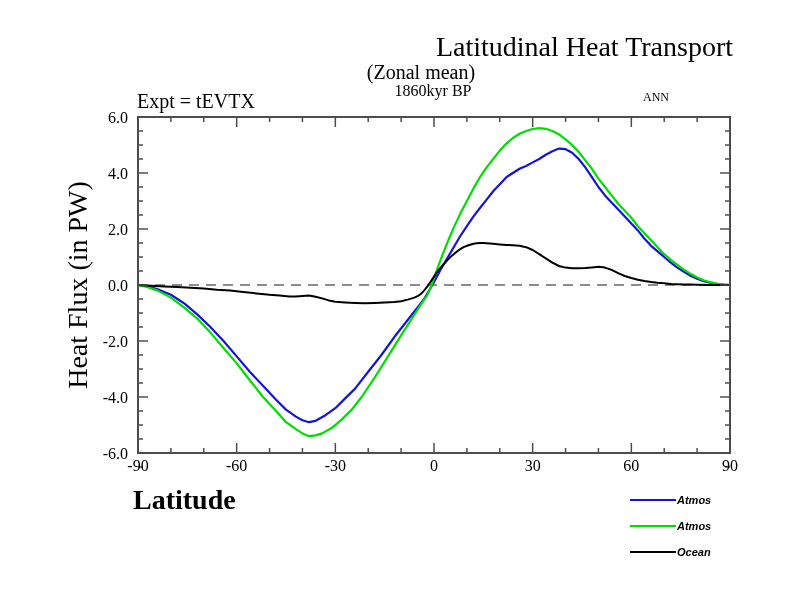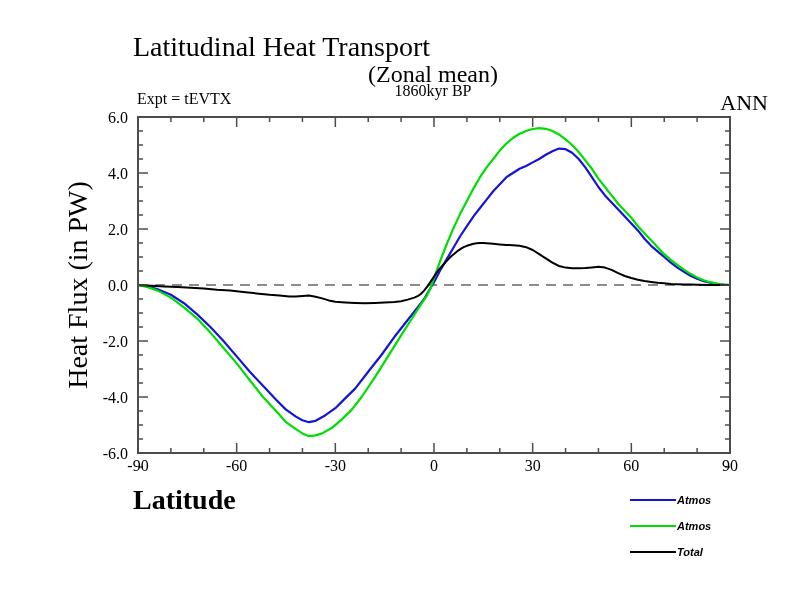--- a/index.html
+++ b/index.html
@@ -1,23 +1,23 @@
 <!DOCTYPE html>
 <html><head>
 <meta charset="utf-8">
 <style>
   html,body{margin:0;padding:0;background:#fff;}
   #stage{position:relative;width:800px;height:600px;background:#ffffff;overflow:hidden;
          font-family:"Liberation Serif", serif;color:#000;}
   .abs{position:absolute;}
-  #title{top:31px;left:133px;width:600px;text-align:left;font-size:28px;}
-  #subtitle{top:61px;left:133px;width:600px;text-align:center;font-size:24px;}
+  #title{top:31px;left:133px;width:600px;text-align:right;font-size:28px;}
+  #subtitle{top:61px;left:121px;width:600px;text-align:center;font-size:20px;}
   #subtitle2{top:82px;left:133px;width:600px;text-align:center;font-size:16px;}
-  #expt{top:90px;left:137px;font-size:16px;}
-  #ann{top:90px;left:696px;width:72px;text-align:right;font-size:22px;}
+  #expt{top:90px;left:137px;font-size:20px;}
+  #ann{top:90px;left:620px;width:72px;text-align:center;font-size:12px;}
   #xlabel{top:484px;left:133px;width:600px;text-align:left;font-size:28px;font-weight:bold;}
   #ylabel{top:270px;left:-92px;width:340px;height:30px;text-align:center;font-size:28px;
           transform:rotate(-90deg);line-height:30px;}
   #plot-svg{position:absolute;top:0;left:0;}
   #legend{top:487px;left:630px;width:150px;font-family:"Liberation Sans", sans-serif;}
   .legend-row{display:flex;align-items:center;height:26px;font-style:italic;}
   .legend-line{display:inline-block;width:46px;height:2px;flex:0 0 46px;}
   .legend-label{font-size:11px;font-weight:bold;color:#000;margin-left:1px;}
 </style>
 </head>
@@ -147,17 +147,17 @@
     <div class="legend-row">
       <span class="legend-line" style="background: rgb(20, 20, 214);"></span>
       <span class="legend-label">Atmos</span>
     </div>
     <div class="legend-row">
       <span class="legend-line" style="background: rgb(0, 221, 0);"></span>
       <span class="legend-label">Atmos</span>
     </div>
     <div class="legend-row">
       <span class="legend-line" style="background: rgb(0, 0, 0);"></span>
-      <span class="legend-label">Total</span>
+      <span class="legend-label">Ocean</span>
     </div>
   </div>
 
 </div>
 
 </body></html>

